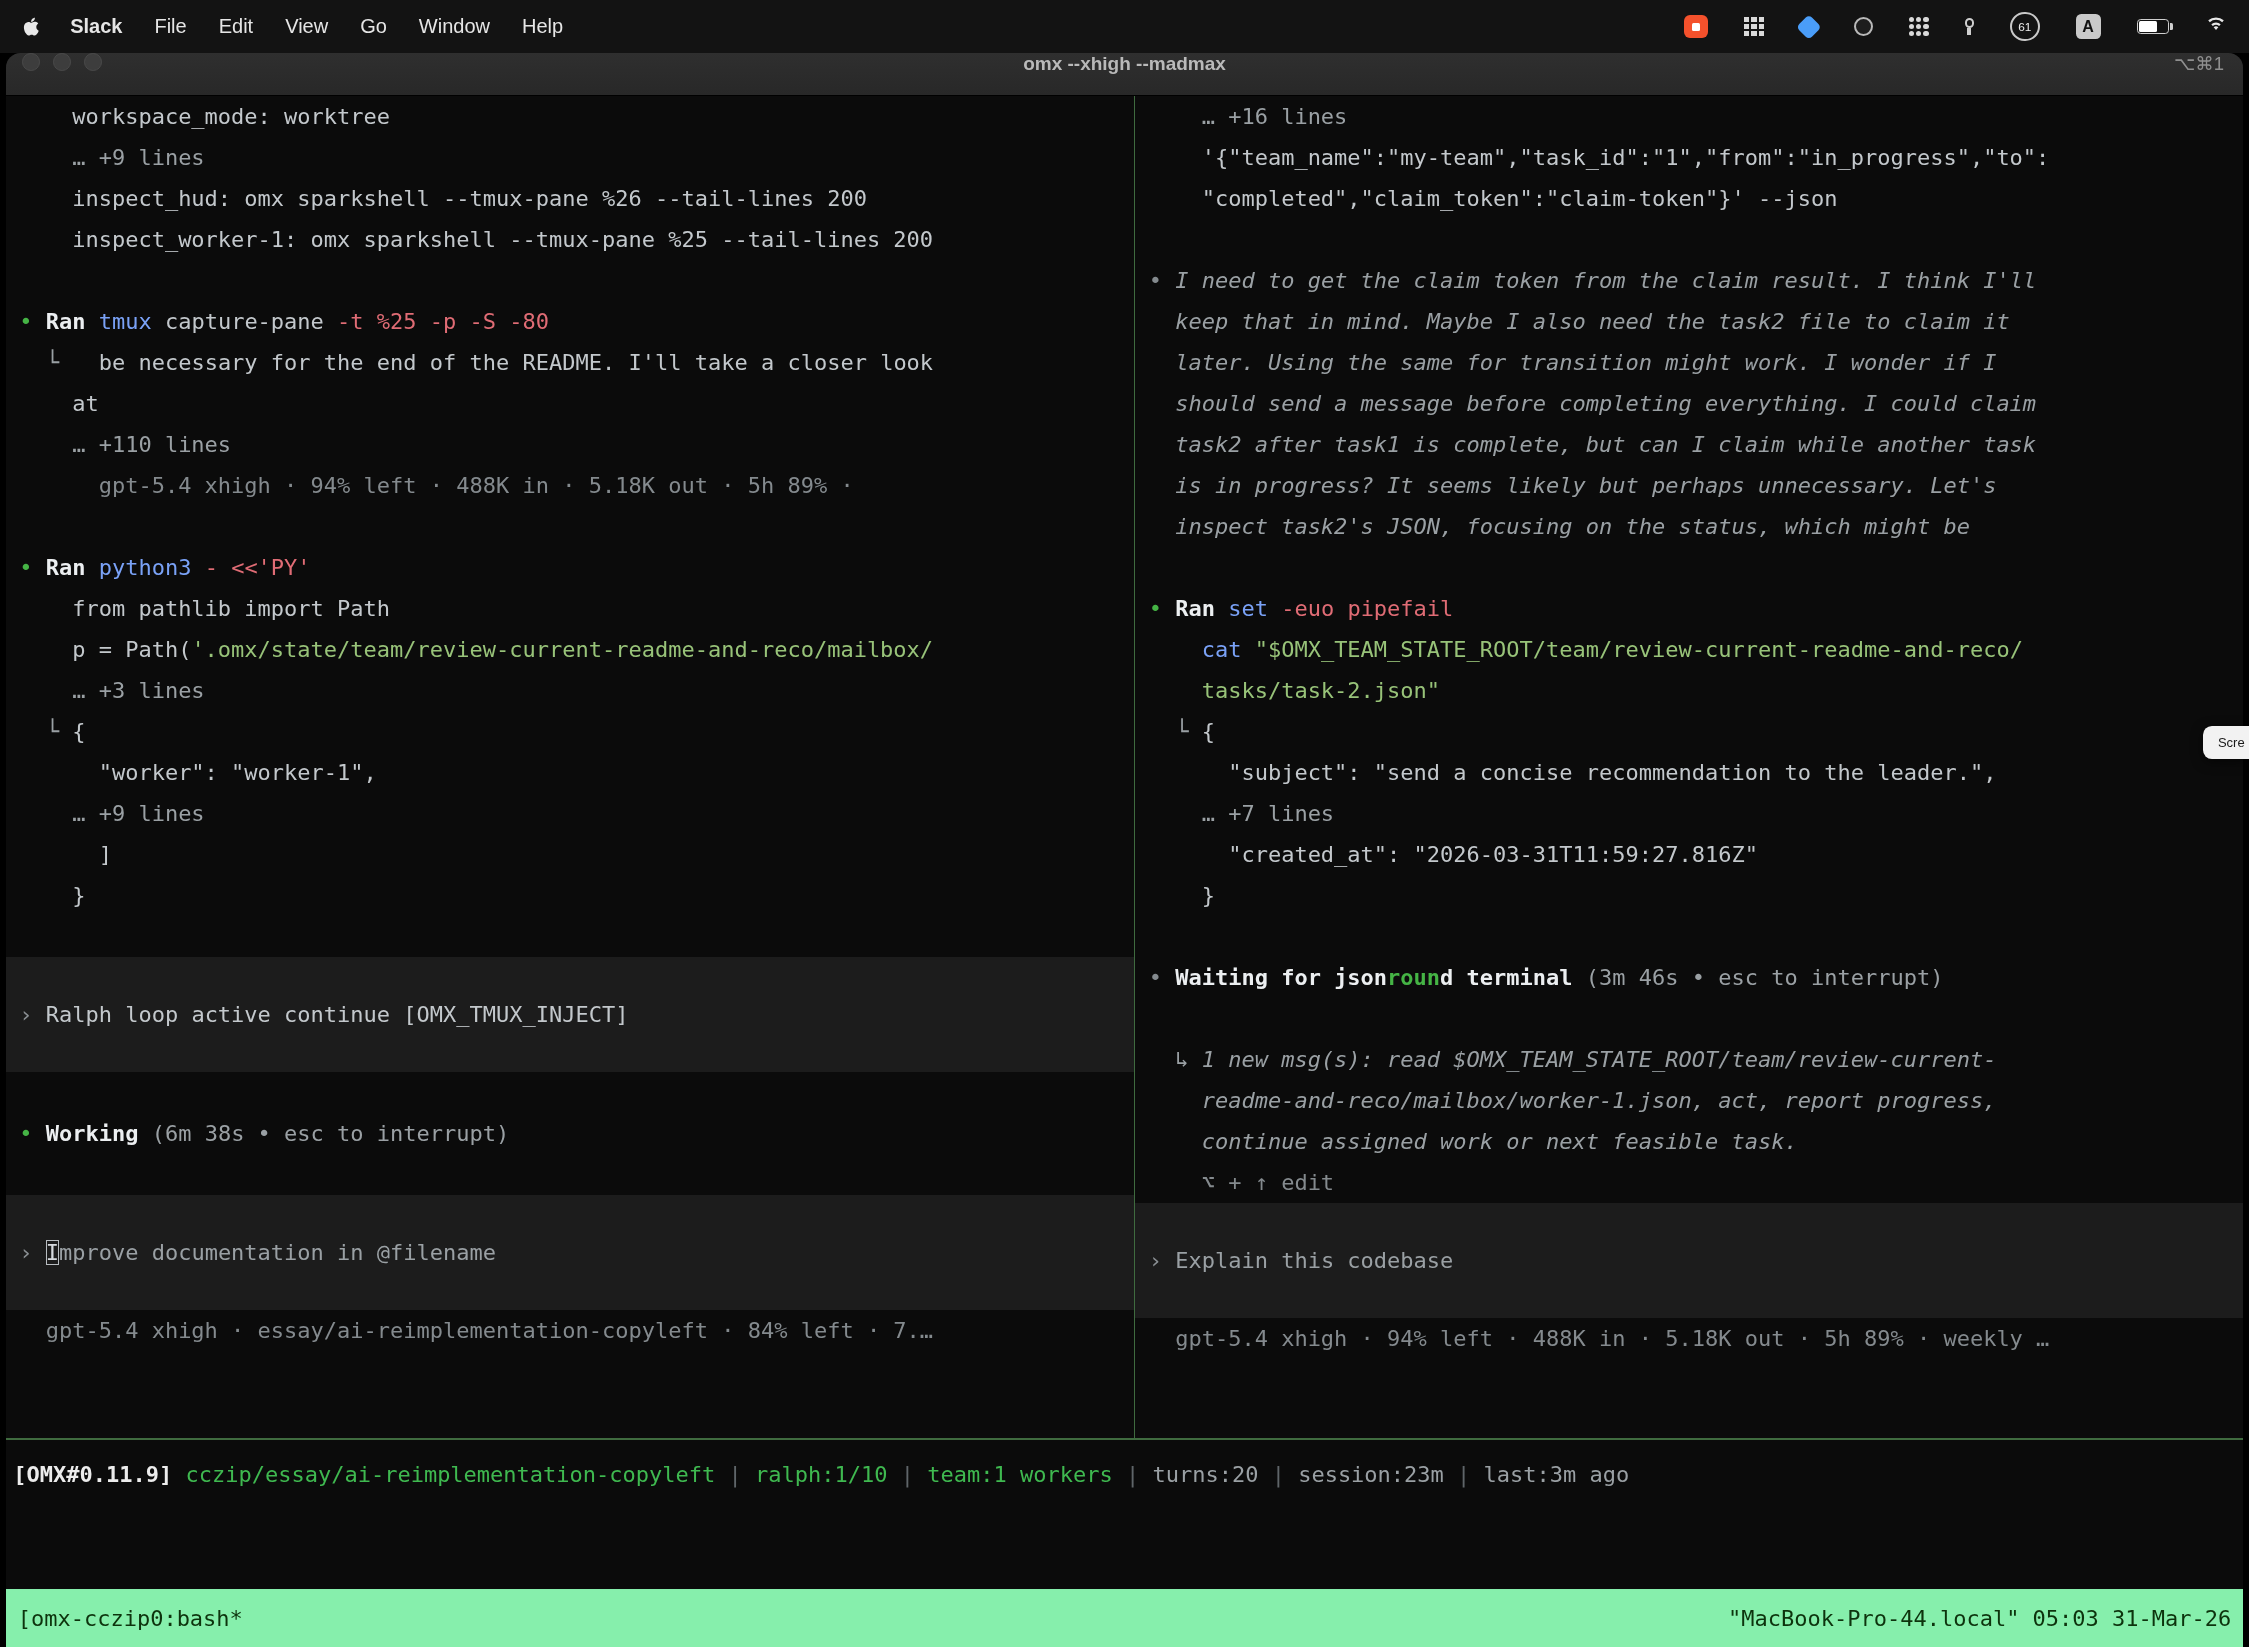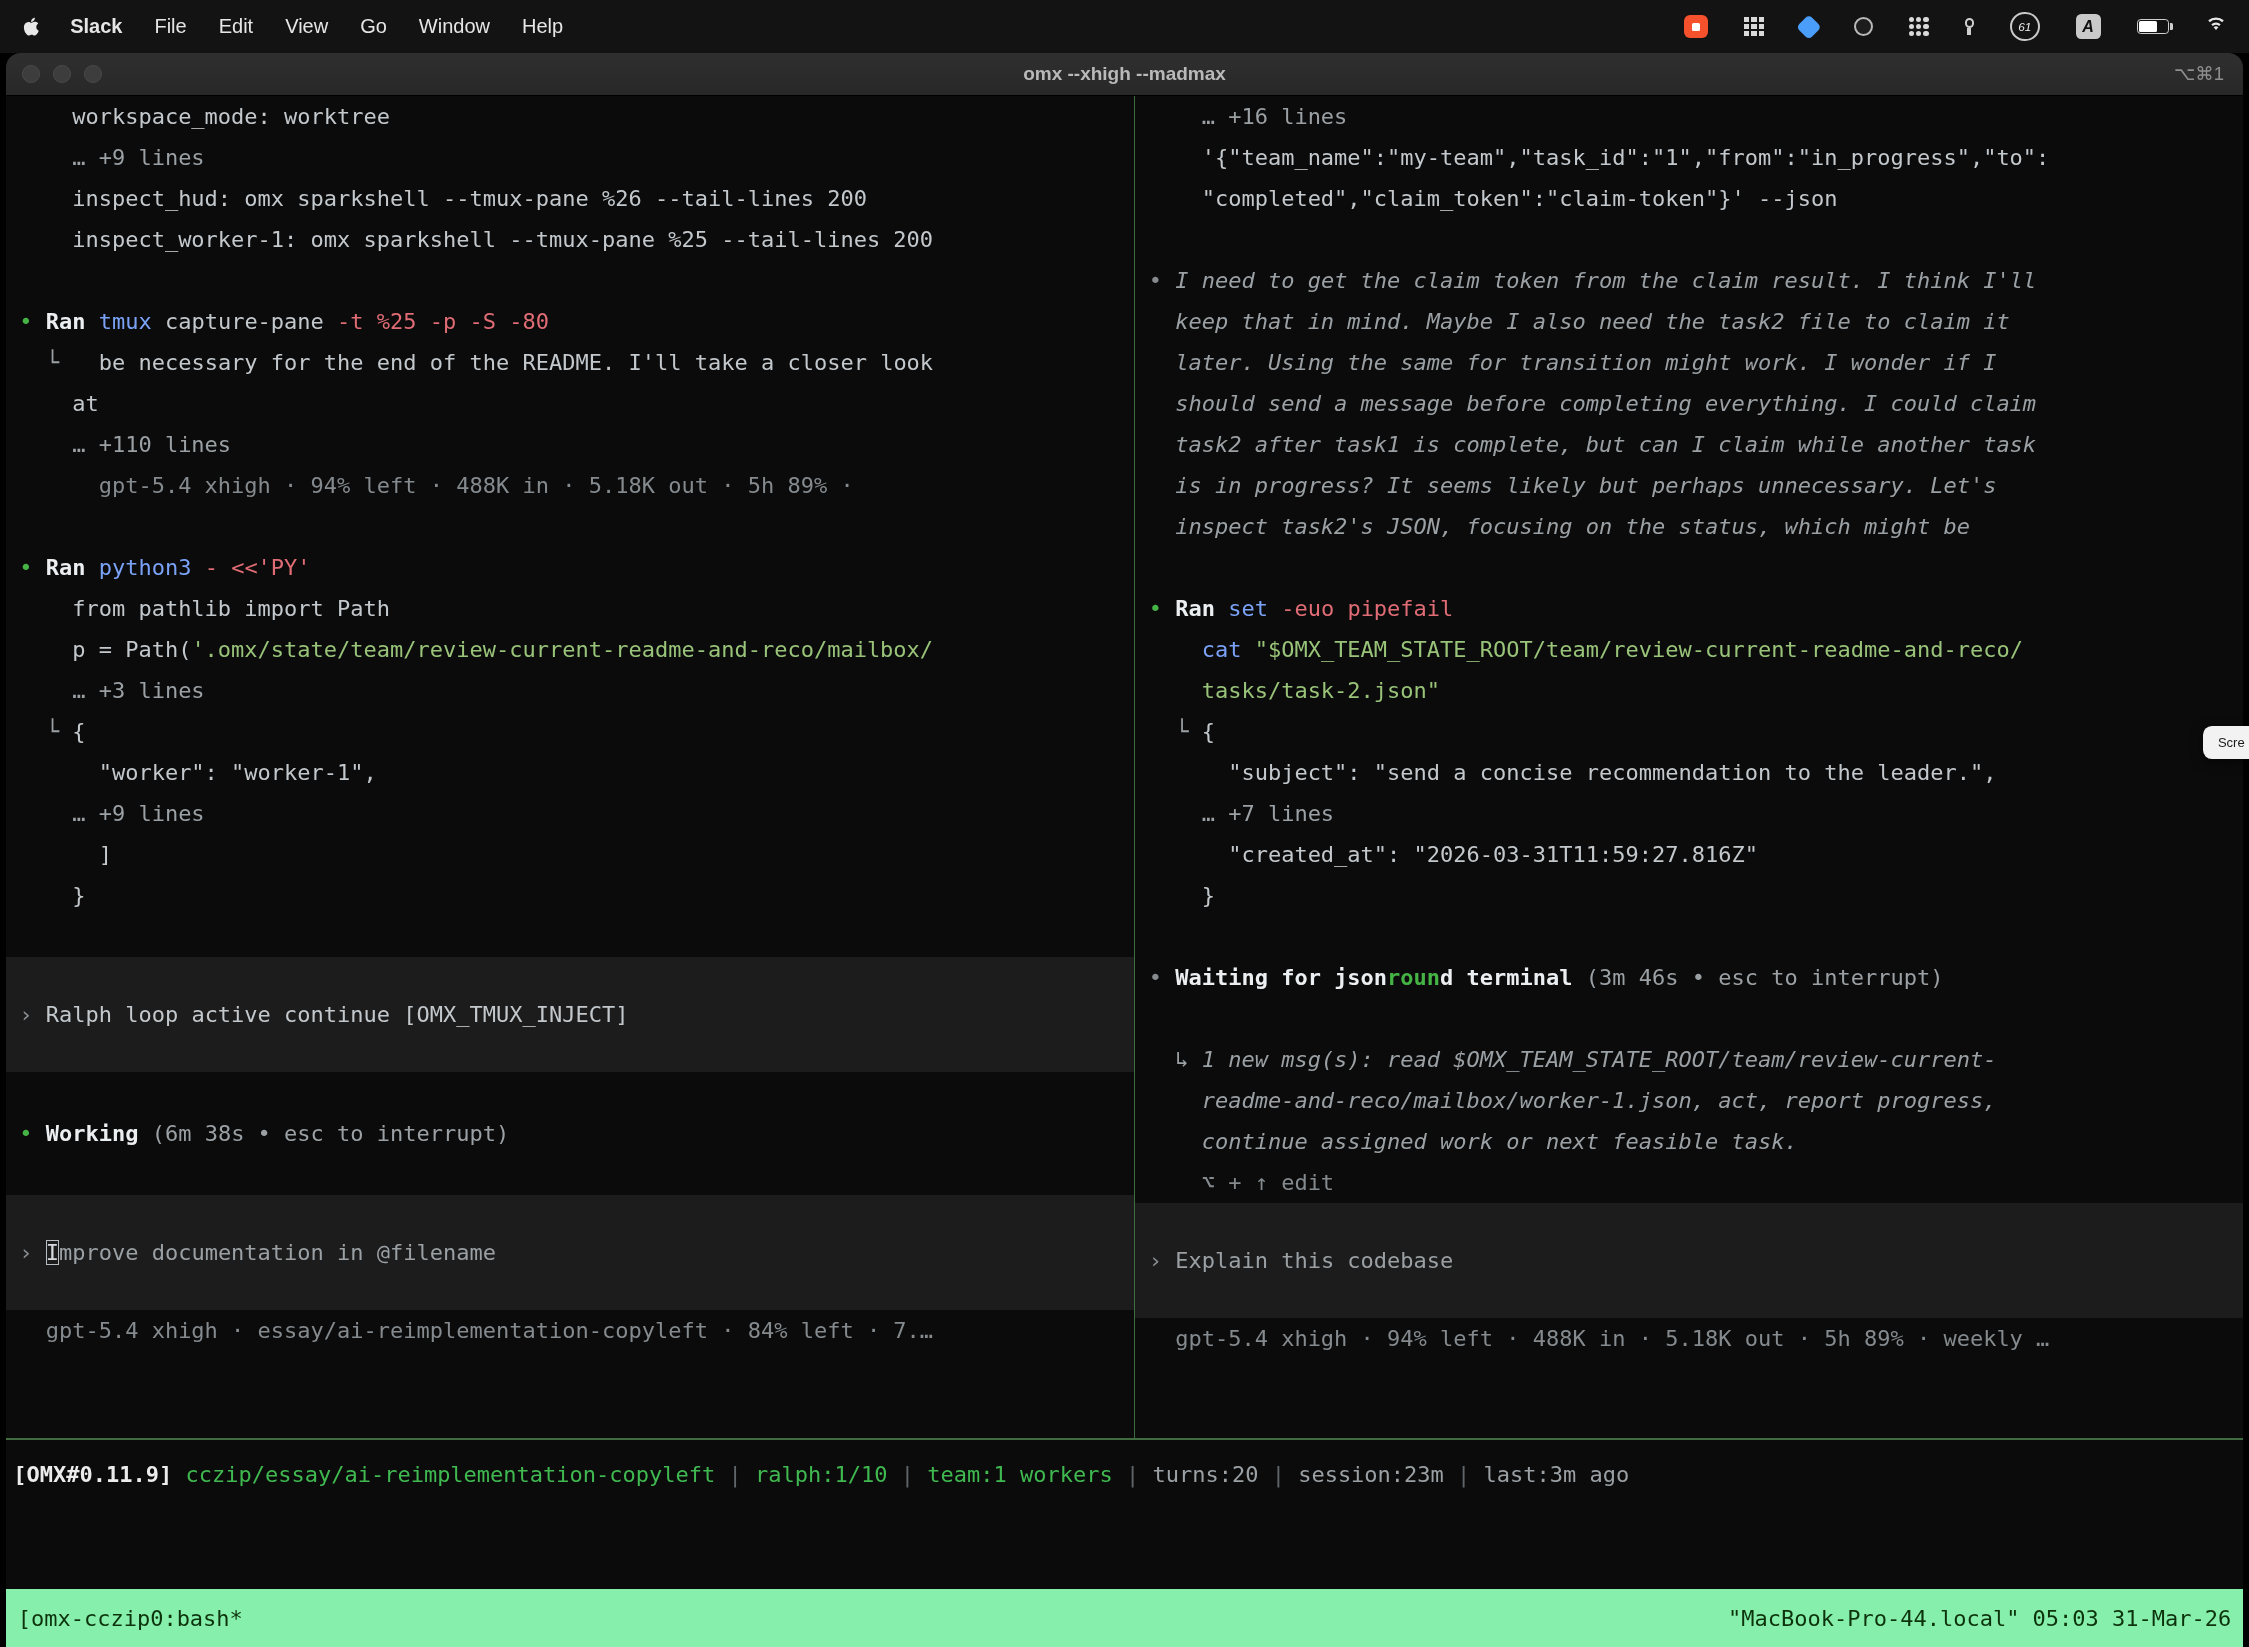--- a/index.html
+++ b/index.html
@@ -12,21 +12,21 @@
 
   
   .menubar {
     height:53px; background:#131313; color:#e6e6e6;
     display:flex; align-items:center; padding:0 19px;
     font-size:20px;
   }
   .menubar .apple { display:flex; align-items:center; padding:0 14.8px 0 4.4px; }
   .menu-item { padding:0 16px; }
   .menu-item.appname { font-weight:bold; padding:0 16px; }
-  .menubar-right { margin-left:auto; display:flex; align-items:center; gap:36px; padding-right:4.4px;font-style:italic; }
+  .menubar-right { margin-left:auto; display:flex; align-items:center; gap:36px; padding-right:4.4px; }
 
   .rec { width:23.6px; height:23.6px; border-radius:5.9px; background:#f4512c; display:flex; align-items:center; justify-content:center; }
   .rec i { width:8px; height:8px; background:#fff; border-radius:1.5px; display:block; }
   .gridicon { display:inline-grid; grid-template-columns:repeat(3,5.2px); grid-gap:2.2px; }
   .gridicon i { width:5.2px; height:5.2px; background:#d9d9d9; display:block; }
   .gridicon.dots i { border-radius:50%; }
   .ray { width:17.7px; height:17.7px; background:#4a9df8; border-radius:4.4px; transform:rotate(45deg); }
   .sphere { width:19px; height:19px; border-radius:50%; border:2.2px solid #b9b9b9; background:#1d1d1d; }
   .keyhole { display:flex; flex-direction:column; align-items:center; }
   .keyhole .kc { width:9.6px; height:9.6px; border:2.2px solid #cfcfcf; border-radius:50%; }
@@ -38,21 +38,21 @@
   .batt::after { content:""; position:absolute; right:-5.2px; top:3.7px; width:3px; height:6.6px; background:#cfcfcf; border-radius:0 1.5px 1.5px 0; }
 
   
   .window {
     position:absolute; top:53px; left:5.9px; right:5.9px; bottom:0;
     background:#0b0b0b; border-radius:14.8px 14.8px 0 0;
     display:flex; flex-direction:column; overflow:hidden;
   }
   .titlebar {
     flex:0 0 43px; background:linear-gradient(#2f2f2f,#282828);
-    display:flex; align-items:center; position:relative; border-bottom:0.7px solid #000;
+    display:flex; position:relative; border-bottom:0.7px solid #000;
   }
   .lights { display:flex; gap:13.3px; padding-left:16px; z-index:2; }
   .light { width:17.7px; height:17.7px; border-radius:50%; background:#3d3d3d; border:0.7px solid #4a4a4a; }
   .title { position:absolute; left:0; right:0; text-align:center; color:#b9b9b9; font-size:19px; font-weight:bold; }
   .hint { margin-left:auto; color:#8f8f8f; font-size:18.5px; padding-right:19px; z-index:2; }
 
   .panes { flex:0 0 1342px; display:flex; overflow:hidden; }
   .pane { overflow:hidden; }
   .pane-left { flex:0 0 1128px; }
   .pane-right { flex:1; }

